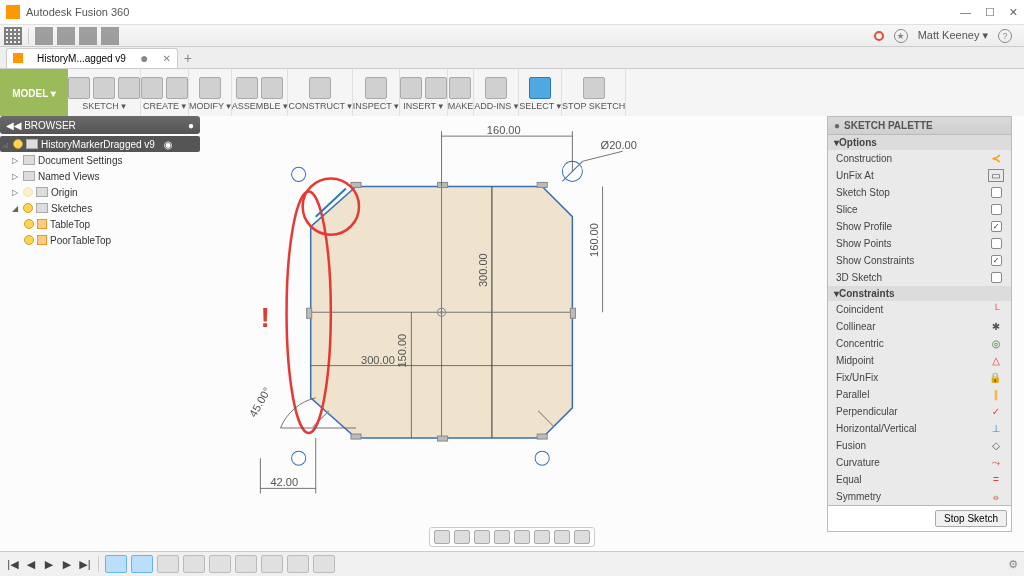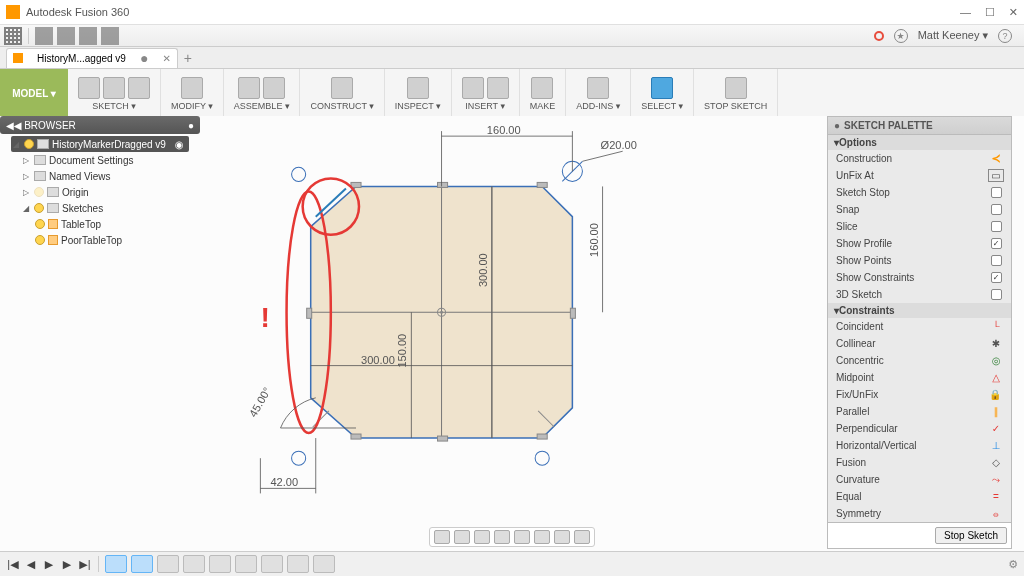--- a/index.html
+++ b/index.html
@@ -22,32 +22,32 @@
 
 .tabbar { height: 22px; background: #eee; border-bottom: 1px solid #ccc; display: flex; align-items: center; padding-left: 6px; }
 .doc-tab { height: 20px; background: #fff; border: 1px solid #ccc; border-bottom: none; border-radius: 3px 3px 0 0; padding: 2px 6px; display: flex; align-items: center; gap: 14px; font-size: 10px; }
 .doc-tab .f360 { width: 10px; height: 10px; background: #ff9800; }
 .doc-tab .dirty { color: #888; font-size: 14px; line-height: 10px; }
 .doc-tab .close { color: #888; }
 .tab-add { margin-left: 6px; color: #888; font-size: 14px; }
 
 .ribbon { height: 50px; background: #f5f5f5; border-bottom: 1px solid #ccc; display: flex; align-items: stretch; }
 .model-btn { width: 68px; background: #9bba5a; color: #fff; display: flex; align-items: center; justify-content: center; font-size: 10px; font-weight: bold; }
-.rgrp { display: flex; flex-direction: column; align-items: center; justify-content: center; padding: 0 10px; border-right: 1px solid #e0e0e0; }
+.rgrp { display: flex; flex-direction: column; align-items: center; justify-content: center; padding: 0 0; border-right: 1px solid #e0e0e0; }
 .rgrp .icons { display: flex; gap: 3px; margin-bottom: 2px; }
 .ricon { width: 22px; height: 22px; background: #d0d0d0; border: 1px solid #aaa; border-radius: 2px; }
 .ricon.sel { background: #4fa8e0; border-color: #2a7db8; }
 .rgrp .lbl { font-size: 9px; color: #555; }
 
 .workarea { position: absolute; top: 116px; bottom: 25px; left: 0; right: 0; background: #fcfcfc; }
 
 .browser { position: absolute; left: 0; top: 0; width: 200px; }
 .browser-hd { height: 18px; background: linear-gradient(#6a6a6a,#555); color: #fff; font-size: 10px; display: flex; align-items: center; padding: 0 6px; border-radius: 3px; }
 .browser-hd .arrow { margin-left: auto; }
-.tree { padding: 2px 11px; }
+.tree { padding: 2px 0; }
 .tree-row { display: flex; align-items: center; height: 16px; font-size: 10px; color: #333; gap: 3px; }
 .tree-row.root { background: #555; color: #fff; border-radius: 2px; padding: 1px 2px; }
 .caret { width: 8px; color: #666; font-size: 8px; }
 .bulb { width: 10px; height: 10px; border-radius: 50%; background: #ffd54f; border: 1px solid #c9a030; }
 .folder { width: 12px; height: 10px; background: #ddd; border: 1px solid #aaa; }
 .sketch-ico { width: 10px; height: 10px; background: #ffcc80; border: 1px solid #e69a2e; }
 .ind1 { padding-left: 12px; }
 .ind2 { padding-left: 24px; }
 
 .palette { position: absolute; right: 12px; top: 0; width: 185px; background: #eaeaea; border: 1px solid #bbb; font-size: 10px; }
@@ -137,20 +137,27 @@
     <div class="icons">
         <div class="ricon"></div>
         <div class="ricon"></div>
         <div class="ricon"></div>
       </div>
     <div class="lbl">SKETCH ▾</div>
   </div>
   <div class="rgrp">
     <div class="icons">
         <div class="ricon"></div>
+        <div class="ricon"></div>
+      </div>
+    <div class="lbl">CREATE ▾</div>
+  </div>
+  <div class="rgrp">
+    <div class="icons">
+        <div class="ricon"></div>
       </div>
     <div class="lbl">MODIFY ▾</div>
   </div>
   <div class="rgrp">
     <div class="icons">
         <div class="ricon"></div>
         <div class="ricon"></div>
       </div>
     <div class="lbl">ASSEMBLE ▾</div>
   </div>
@@ -345,26 +352,20 @@
             <span style="border:1px solid #888;padding:0 2px">▭</span>
           </span>
         </div>
         <div class="pal-row">
           <span>Sketch Stop</span>
           <span class="sym">
             <div class="chk"></div>
           </span>
         </div>
         <div class="pal-row">
-          <span>Snap</span>
-          <span class="sym">
-            <div class="chk"></div>
-          </span>
-        </div>
-        <div class="pal-row">
           <span>Slice</span>
           <span class="sym">
             <div class="chk"></div>
           </span>
         </div>
         <div class="pal-row">
           <span>Show Profile</span>
           <span class="sym">
             <div class="chk on"></div>
           </span>

